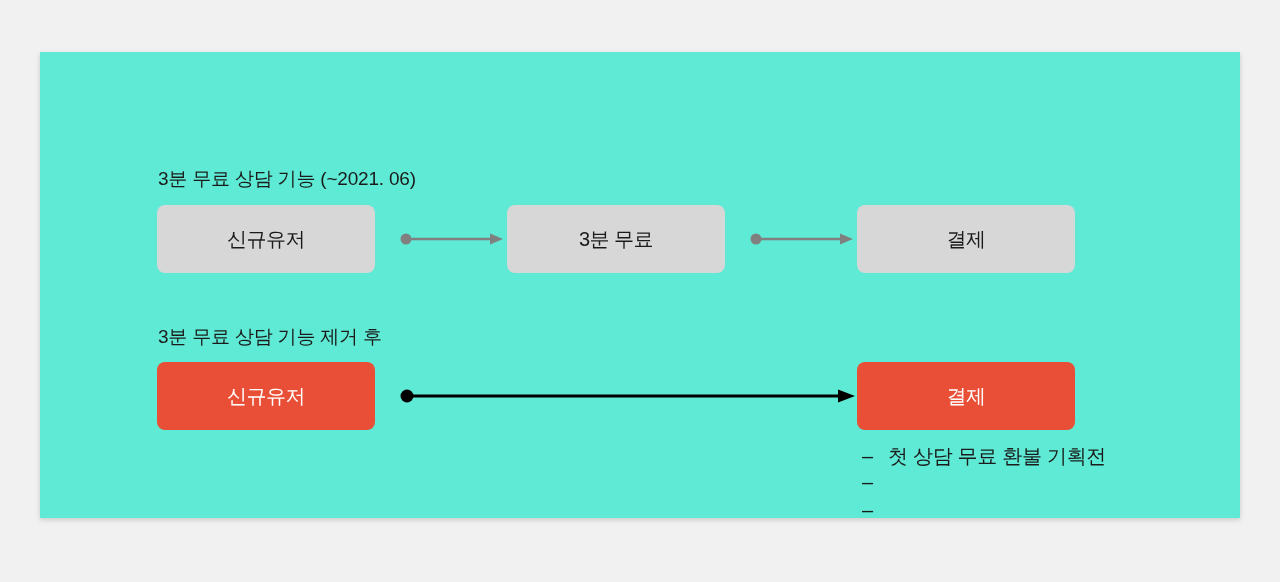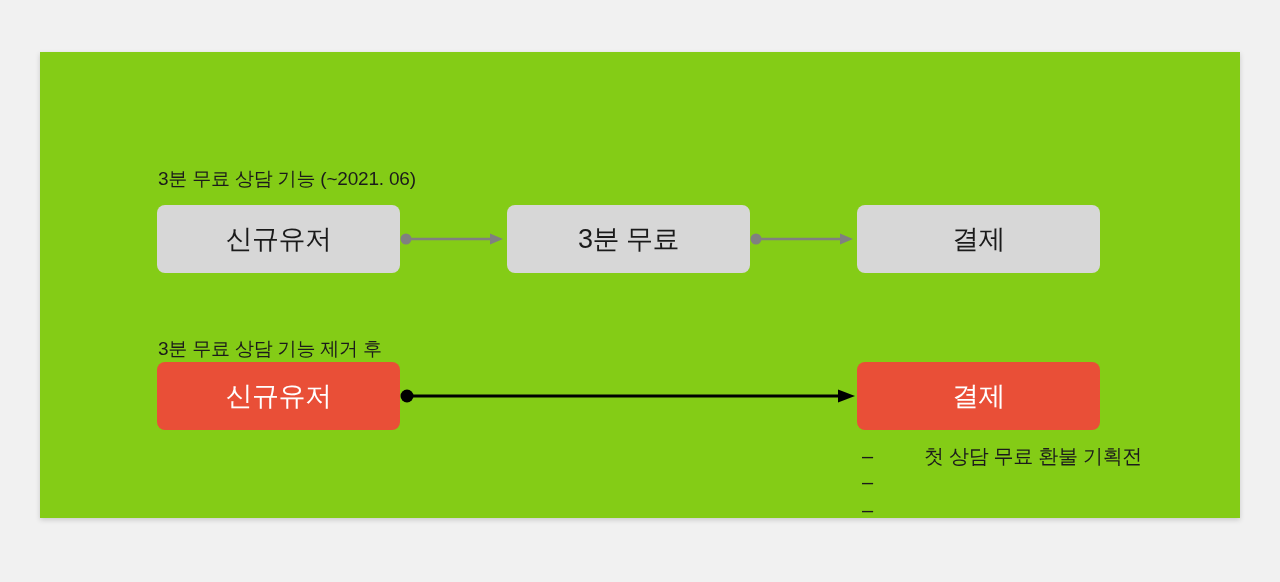--- a/index.html
+++ b/index.html
@@ -20,46 +20,46 @@
     height: 582px;
   }
 
   
   .card {
     position: absolute;
     left: 40px;
     top: 52px;
     width: 1200px;
     height: 466px;
-    background: #84cc16;
+    background: #5eead4;
     box-shadow: 0 2px 5px rgba(0,0,0,0.16);
   }
 
   
   .caption {
     position: absolute;
     font-size: 19px;
     line-height: 1;
     color: #1b1b1b;
     letter-spacing: -0.2px;
     white-space: nowrap;
   }
   .caption-row1 { left: 118px; top: 117px; }
-  .caption-row2 { left: 118px; top: 275px; margin-top: 12px; }
+  .caption-row2 { left: 118px; top: 275px; }
 
   
   .flow-box {
     position: absolute;
-    width: 243px;
+    width: 218px;
     height: 68px;
     border-radius: 8px;
     display: flex;
     align-items: center;
     justify-content: center;
-    font-size: 27px;
+    font-size: 20px;
     letter-spacing: -0.5px;
     box-sizing: border-box;
   }
   .flow-box.gray {
     background: #d7d7d7;
     color: #1a1a1a;
   }
   .flow-box.red {
     background: #e94f37;
     color: #ffffff;
@@ -93,21 +93,21 @@
     display: flex;
     align-items: baseline;
     height: 28px;
     white-space: nowrap;
   }
   .bullet-dash {
     width: 26px;
     flex: 0 0 26px;
     color: #1b1b1b;
   }
-  .bullet-text { color: #1b1b1b; margin-left: 36px; }
+  .bullet-text { color: #1b1b1b; }
 </style>
 </head>
 <body>
 
 <div id="stage">
   <div class="card">
 
     <div class="caption caption-row1">3분 무료 상담 기능 (~2021. 06)</div>
 
     <div class="flow-box gray box-r1-c1">신규유저</div>

